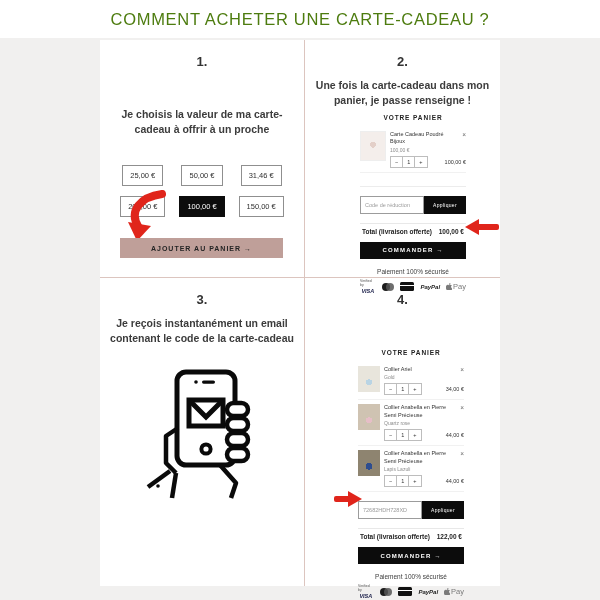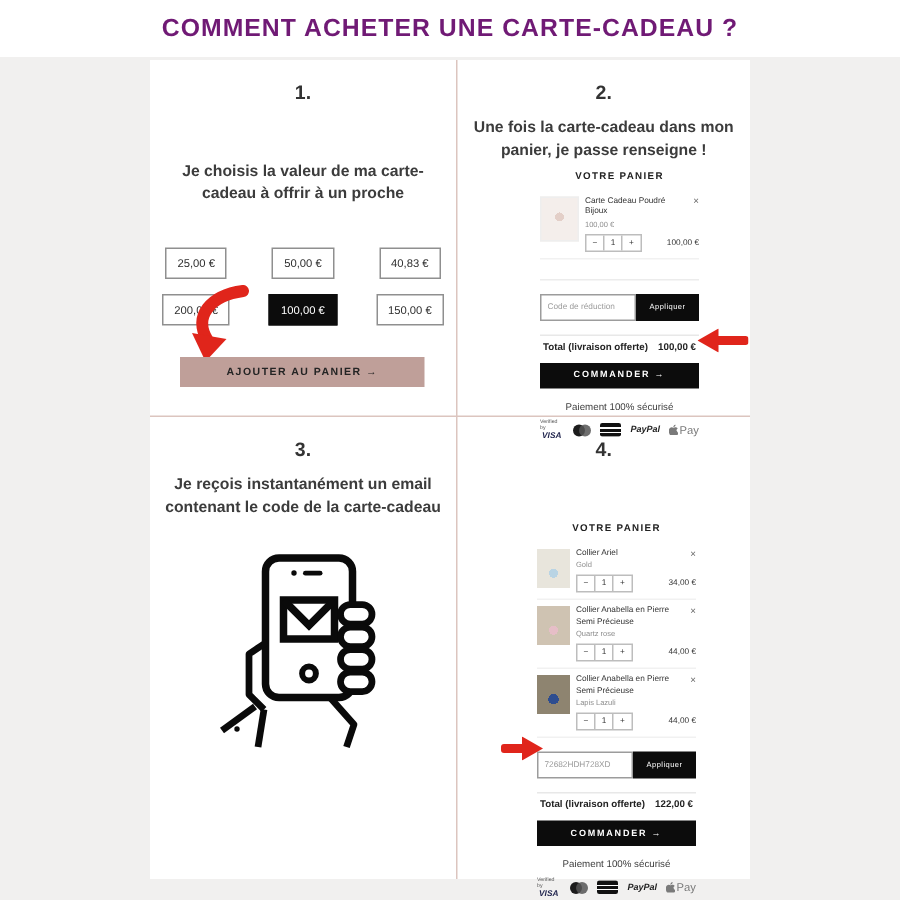--- a/index.html
+++ b/index.html
@@ -2,41 +2,41 @@
 <html><head>
 <meta charset="utf-8">
 <style>
   * { box-sizing: border-box; margin: 0; padding: 0; }
   html,body { width:600px; height:600px; }
   body { font-family:"Liberation Sans", sans-serif; background:#f1f0ef; }
   .canvas { position:relative; width:600px; height:600px; overflow:hidden; background:#f1f0ef; }
 
   .header { position:absolute; left:0; top:0; width:600px; height:38px; background:#ffffff;
             display:flex; align-items:center; justify-content:center; }
-  .title  { font-size:16.5px; font-weight:700; letter-spacing:.7px; color:#701a75; }
+  .title  { font-size:16.5px; font-weight:400; letter-spacing:.7px; color:#4d7c0f; }
 
   .card      { position:absolute; left:100px; top:40px; width:400px; height:546px; background:#ffffff; }
   .v-divider { position:absolute; left:304px; top:40px; width:1px; height:546px; background:#dcc5bf; }
   .h-divider { position:absolute; left:100px; top:277px; width:400px; height:1px; background:#dcc5bf; }
 
   .quad { position:absolute; display:flex; flex-direction:column; align-items:center; }
   #q1 { left:100px; top:40px;  width:204px; height:237px; }
   #q2 { left:305px; top:40px;  width:195px; height:237px; }
   #q3 { left:100px; top:278px; width:204px; height:308px; }
   #q4 { left:305px; top:278px; width:195px; height:308px; }
 
   .step-num { margin-top:14px; font-size:13px; font-weight:700; color:#333; }
   .step-heading { margin-top:9px; font-size:10.5px; font-weight:700; color:#3c3c3c;
                   text-align:center; line-height:1.45; }
   #q1 .step-heading { width:190px;margin-top:38px; } #q2 .step-heading { width:182px; }
   #q3 .step-heading { width:196px; } #q4 .step-heading { width:172px; }
 
   
   .price-grid { margin-top:28px; display:grid; grid-template-columns:repeat(3,auto);
-                gap:10px 26px; justify-items:center; }
+                gap:10px 14px; justify-items:center; }
   .price-box { border:1px solid #8f8f8f; background:#fff; color:#2f2f2f; font-size:7.5px;
                padding:5px 7px; min-width:34px; text-align:center; cursor:pointer; }
   .price-box.selected { background:#0c0c0c; color:#fff; border-color:#0c0c0c; }
   .atc-btn { position:absolute; left:20px; top:198px; width:163px; height:20px; background:#bf9f99;
              border:none; color:#242424; font-size:7px; font-weight:700; letter-spacing:1px;
              display:flex; align-items:center; justify-content:center; cursor:pointer;
              font-family:inherit; }
   .arrow1 { position:absolute; left:24px; top:150px; }
 
   
@@ -110,21 +110,21 @@
   <div class="v-divider"></div>
   <div class="h-divider"></div>
 
   <div class="quad" id="q1">
     <div class="step-num">1.</div>
     <div class="step-heading">Je choisis la valeur de ma carte-cadeau à offrir à un proche</div>
 
     <div class="price-grid">
       <div class="price-box">25,00 €</div>
       <div class="price-box">50,00 €</div>
-      <div class="price-box">40,83 €</div>
+      <div class="price-box">31,46 €</div>
       <div class="price-box">200,00 €</div>
       <div class="price-box selected">100,00 €</div>
       <div class="price-box">150,00 €</div>
     </div>
 
     <svg class="arrow1" width="46" height="52" viewBox="0 0 46 52">
       <path d="M38 4 C 16 7, 5 21, 14 36" fill="none" stroke="#e0251b" stroke-width="8" stroke-linecap="round"></path>
       <polygon points="4,32 27,36 13,51" fill="#e0251b"></polygon>
     </svg>
 

